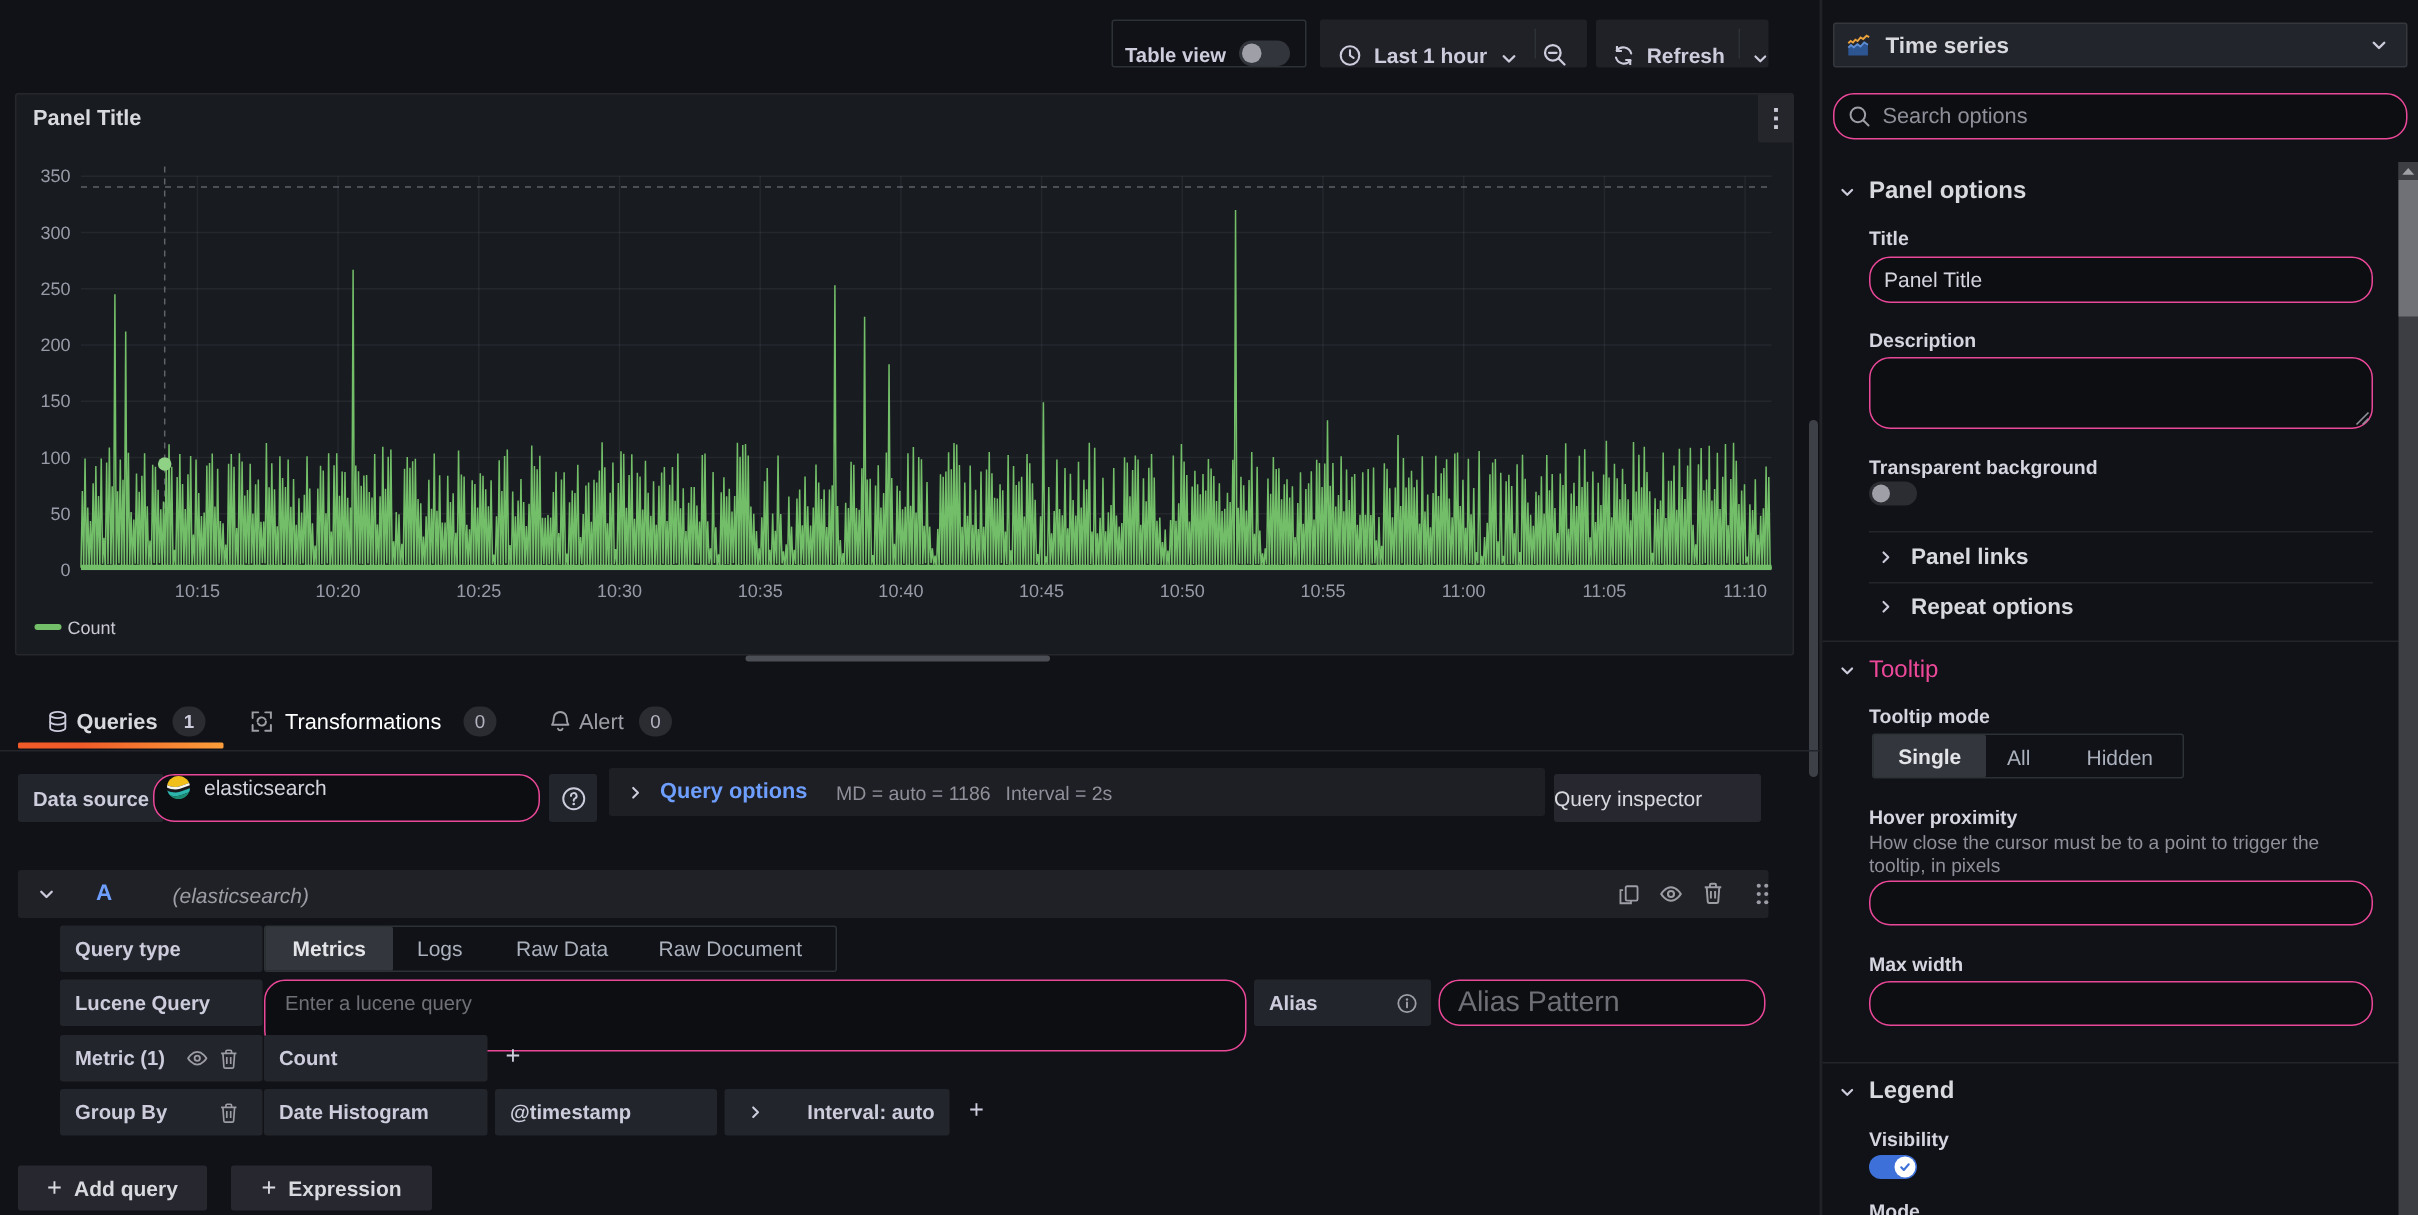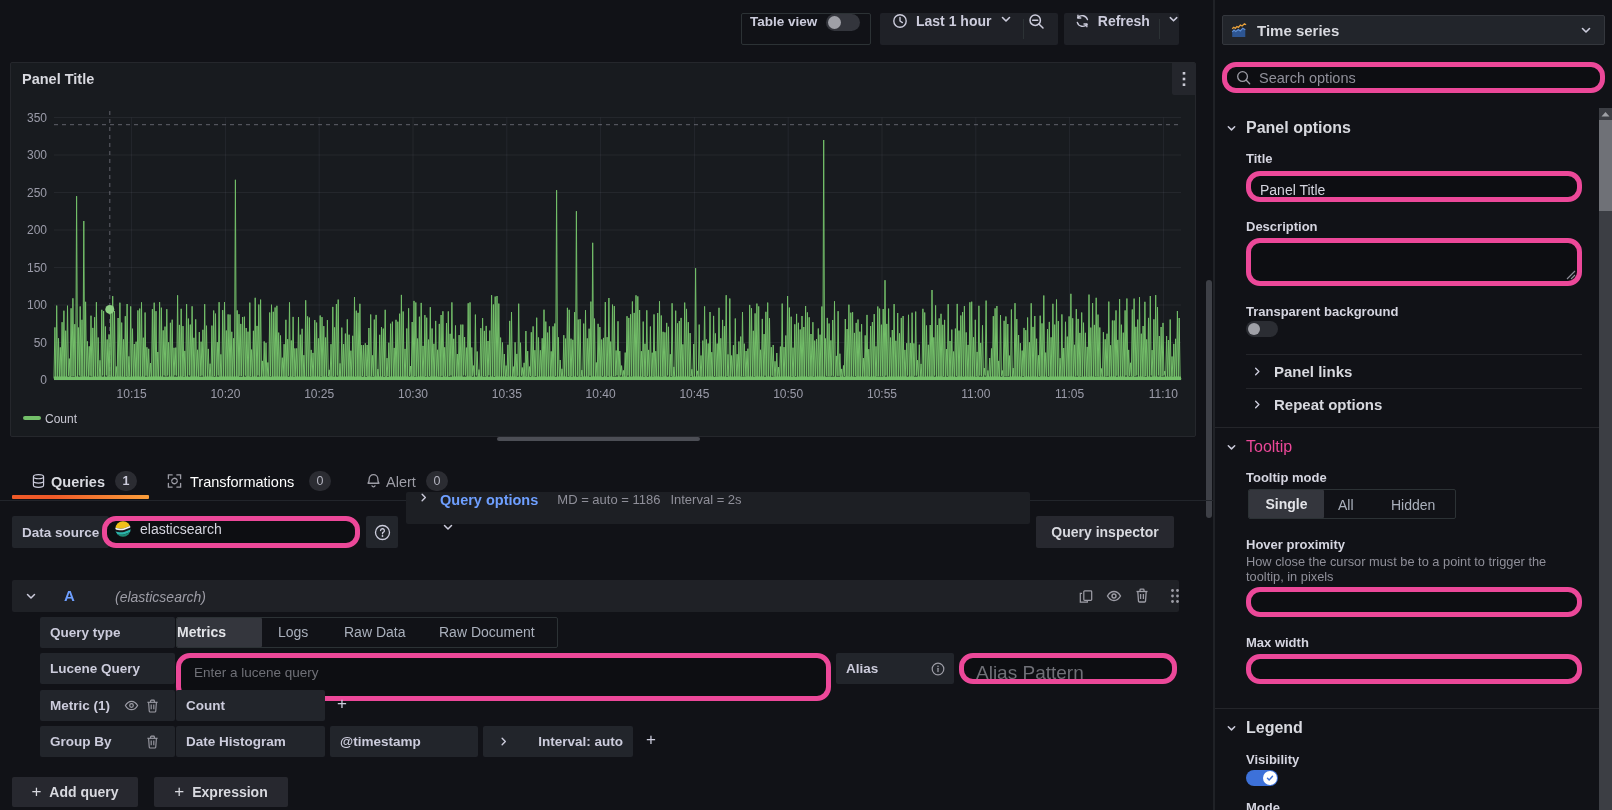--- a/index.html
+++ b/index.html
@@ -1,18 +1,18 @@
 <!DOCTYPE html>
 <html><head><meta charset="utf-8"><style>
 *{margin:0;padding:0;box-sizing:border-box}
 html,body{width:1612px;height:810px;background:#111217;font-family:"Liberation Sans",sans-serif;color:#ccccdc;overflow:hidden;position:relative}
 .abs{position:absolute}
-.tbtn{position:absolute;height:32px;border-radius:2px;display:flex;align-items:flex-start}
+.tbtn{position:absolute;height:32px;border-radius:2px;display:flex;align-items:flex-end}
 .chip{background:#22252b;border-radius:2px;display:flex;align-items:center;font-size:13.5px;font-weight:700;color:#ccccdc;padding:0 10px}
-.inp{background:#0d0e12;border:5px solid #ec4899;border-radius:14px}
+.inp{background:#0d0e12;border:1px solid #ec4899;border-radius:14px}
 .ph{color:#6f7077}
 .seclabel{font-size:13px;font-weight:700;color:#d5d5e0}
 .divider{position:absolute;height:1px;background:rgba(204,204,220,0.1)}
 </style></head>
 <body>
 
 <div class="tbtn" style="left:741px;top:13px;width:130px;border:1px solid #2c3235;padding:0 8px;background:#111217;white-space:nowrap">
   <span style="font-size:13.5px;font-weight:700;color:#ccccdc">Table view</span>
   <span style="margin-left:9px;width:34px;height:17px;background:#33353c;border-radius:9px;position:relative;display:inline-block;flex:none">
       <span style="position:absolute;left:2px;top:2px;width:13px;height:13px;border-radius:50%;background:#9fa0a7"></span>
@@ -171,29 +171,29 @@
       <path d="M2.5 4.5L6 8l3.5-3.5" stroke="#ccccdc" stroke-width="1.5" fill="none" stroke-linecap="round" stroke-linejoin="round"></path>
     </svg>
 </div>
 <div class="abs" style="left:366px;top:516px;width:32px;height:32px;background:#22252b;border-radius:2px;display:flex;align-items:center;justify-content:center">
   <svg width="17" height="17" viewBox="0 0 17 17">
       <circle cx="8.5" cy="8.5" r="7" fill="none" stroke="#ccccdc" stroke-width="1.3"></circle>
       <path d="M6.6 6.6a1.9 1.9 0 1 1 2.6 1.8c-0.5 0.2-0.7 0.5-0.7 1v0.4" fill="none" stroke="#ccccdc" stroke-width="1.3" stroke-linecap="round"></path>
       <circle cx="8.5" cy="12" r="0.9" fill="#ccccdc"></circle>
     </svg>
 </div>
-<div class="abs" style="left:406px;top:492px;width:624px;height:32px;background:#1d1f24;border-radius:2px;display:flex;">
+<div class="abs" style="left:406px;top:512px;width:624px;height:32px;background:#1d1f24;border-radius:2px;display:flex;align-items:center">
   <svg width="11" height="11" viewBox="0 0 12 12" style="margin-left:12px">
       <path d="M4.5 2.5L8 6l-3.5 3.5" stroke="#ccccdc" stroke-width="1.5" fill="none" stroke-linecap="round" stroke-linejoin="round"></path>
     </svg>
   <span style="font-size:14.5px;font-weight:700;color:#6e9fff;margin-left:11px">Query options</span>
   <span style="font-size:13px;color:#8f8f99;margin-left:19px">MD = auto = 1186</span>
   <span style="font-size:13px;color:#8f8f99;margin-left:10px">Interval = 2s</span>
 </div>
-<div class="abs" style="left:1036px;top:516px;width:138px;height:32px;background:rgba(204,204,220,0.12);border-radius:2px;text-align:center;font-size:14px;font-weight:700;line-height:32px;color:#d8d9df">Query inspector</div>
+<div class="abs" style="left:1036px;top:516px;width:138px;height:32px;background:rgba(204,204,220,0.12);border-radius:2px;font-size:14px;font-weight:400;line-height:32px;color:#d8d9df">Query inspector</div>
 
 <div class="abs" style="left:12px;top:580px;width:1167px;height:32px;background:#1f2126;border-radius:2px">
   <svg width="12" height="12" viewBox="0 0 12 12" style="position:absolute;left:13px;top:10px">
       <path d="M2.5 4.5L6 8l3.5-3.5" stroke="#ccccdc" stroke-width="1.5" fill="none" stroke-linecap="round" stroke-linejoin="round"></path>
     </svg>
   <span style="position:absolute;left:52px;top:7px;font-size:15px;font-weight:700;color:#6e9fff">A</span>
   <span style="position:absolute;left:103px;top:9px;font-size:14px;font-style:italic;color:#9d9da6">(elasticsearch)</span>
   <svg width="14" height="15" viewBox="0 0 16 16" style="position:absolute;left:1067px;top:9px">
       <g fill="none" stroke="#9d9da6" stroke-width="1.4">
         <rect x="5.5" y="1.5" width="9" height="11" rx="1"></rect>
@@ -219,21 +219,21 @@
         <circle cx="2.5" cy="8" r="1.4"></circle>
         <circle cx="7.5" cy="8" r="1.4"></circle>
         <circle cx="2.5" cy="13.5" r="1.4"></circle>
         <circle cx="7.5" cy="13.5" r="1.4"></circle>
       </g>
     </svg>
 </div>
 
 <div class="chip abs" style="left:40px;top:617px;width:135px;height:31px">Query type</div>
 <div class="abs" style="left:176px;top:617px;width:382px;height:31px;background:#111217;border:1px solid #2c3235;border-radius:2px"></div>
-<div class="abs" style="left:177px;top:618px;width:85px;height:29px;background:#34363d;border-radius:1px;text-align:left;line-height:29px;font-size:14px;font-weight:700;color:#e3e4e8">Metrics</div>
+<div class="abs" style="left:177px;top:618px;width:85px;height:29px;background:#34363d;border-radius:1px;text-align:center;line-height:29px;font-size:14px;font-weight:700;color:#e3e4e8">Metrics</div>
 <div class="abs" style="left:278px;top:624px;font-size:14px;color:#aab0bc">Logs</div>
 <div class="abs" style="left:344px;top:624px;font-size:14px;color:#aab0bc">Raw Data</div>
 <div class="abs" style="left:439px;top:624px;font-size:14px;color:#aab0bc">Raw Document</div>
 
 <div class="chip abs" style="left:40px;top:653px;width:135px;height:31px">Lucene Query</div>
 <div class="inp abs" style="left:176px;top:653px;width:655px;height:48px;line-height:29px;padding-left:13px;font-family:Liberation Sans, sans-serif;font-size:13.5px;color:#6f7077">Enter a lucene query</div>
 <div class="chip abs" style="left:836px;top:653px;width:118px;height:31px">Alias<svg width="14" height="14" viewBox="0 0 14 14" style="position:absolute;left:95px">
       <circle cx="7" cy="7" r="5.8" fill="none" stroke="#9d9da6" stroke-width="1.2"></circle>
       <path d="M7 6.3v3.2" stroke="#9d9da6" stroke-width="1.3" stroke-linecap="round"></path>
       <circle cx="7" cy="4.3" r="0.8" fill="#9d9da6"></circle>

